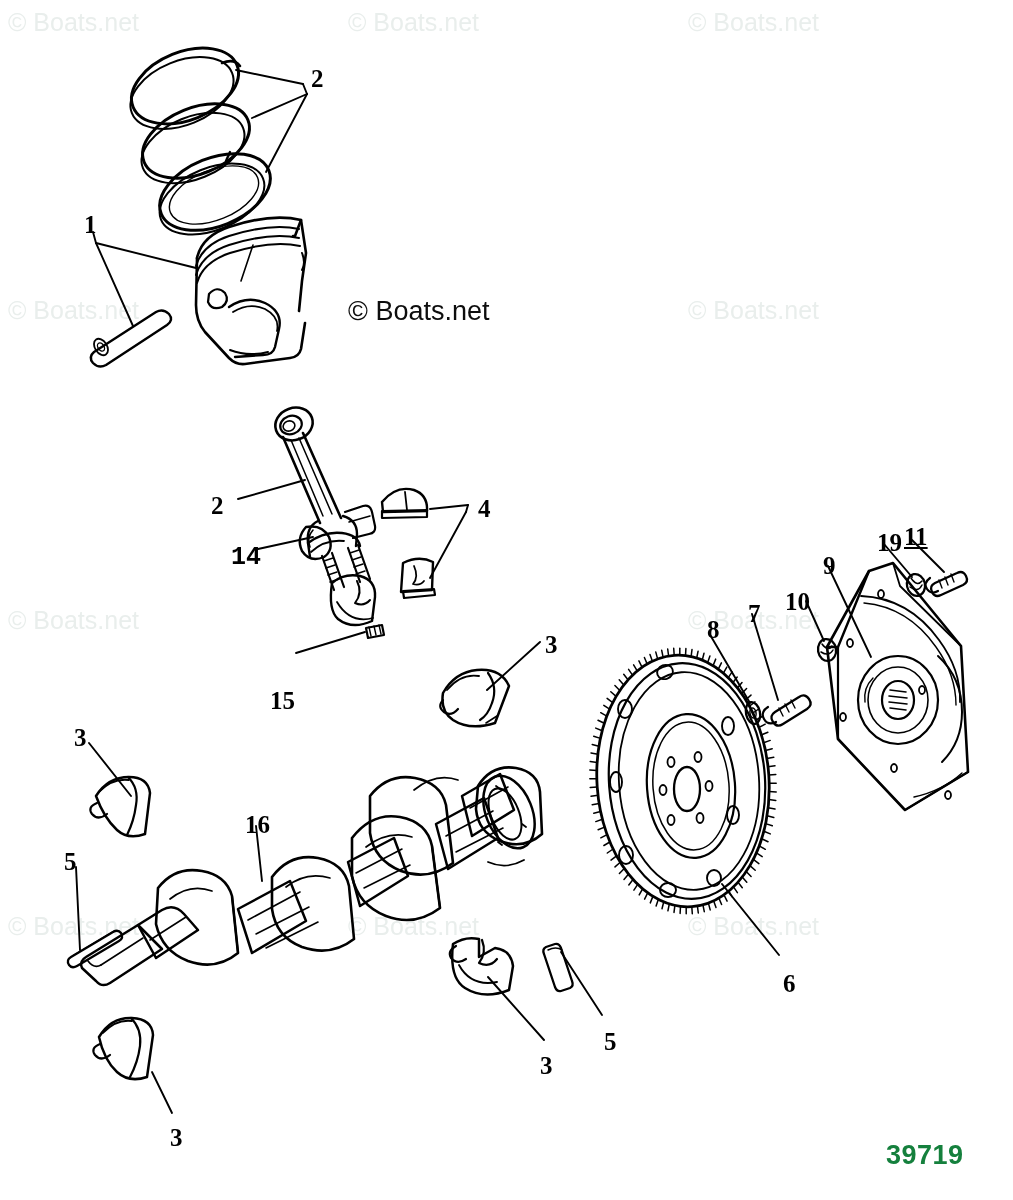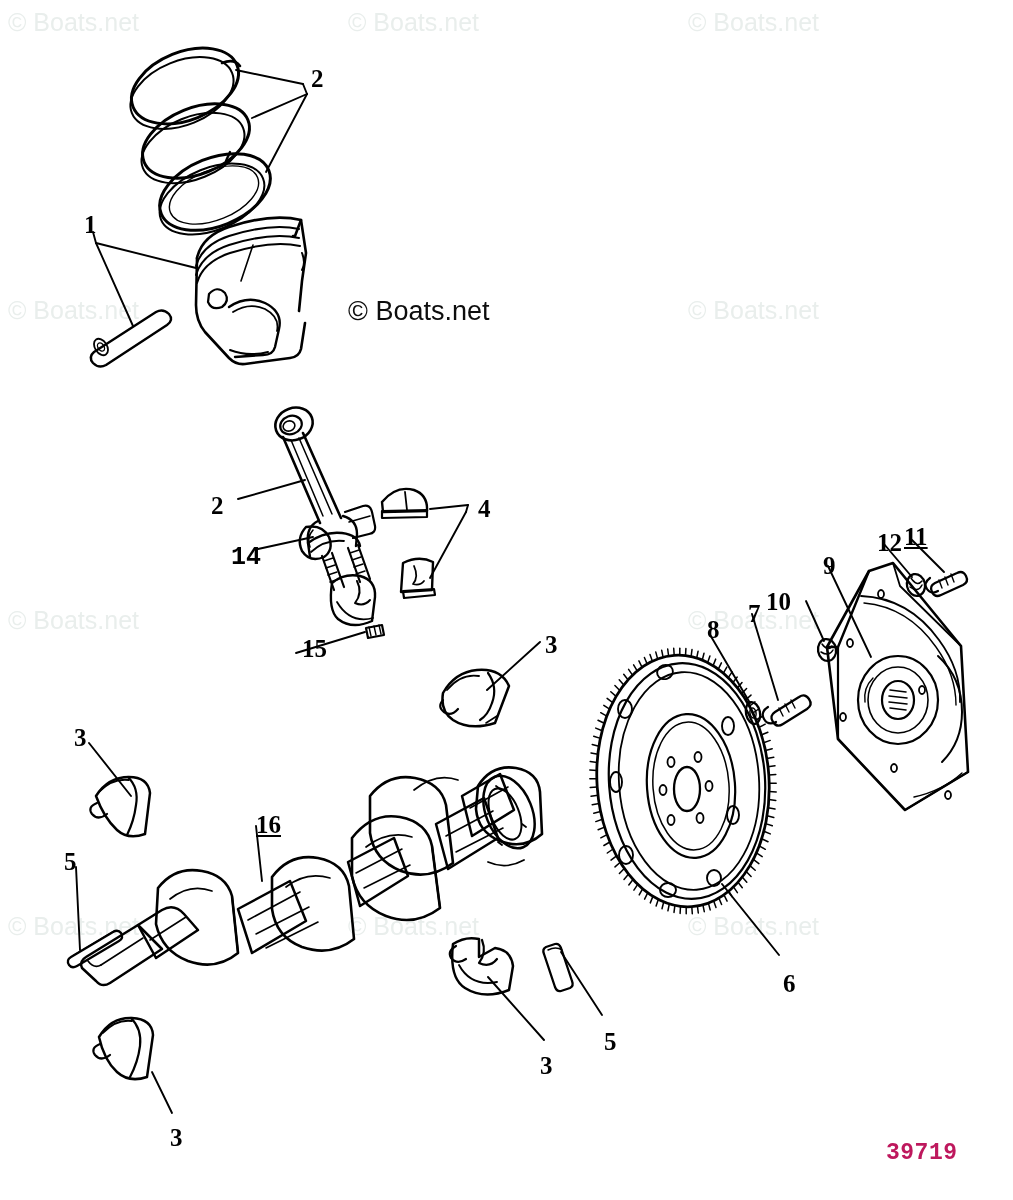--- a/index.html
+++ b/index.html
@@ -34,24 +34,24 @@
     position:absolute;
     font-family:"Liberation Serif", serif;
     font-weight:700;
     font-size:25px;
     color:#000;
     line-height:1;
     white-space:nowrap;
   }
   .partno{
     position:absolute;
-    font-family:Liberation Mono, monospace;
+    font-family:Liberation Sans, sans-serif;
     font-weight:700;
-    font-size:23px;
-    color:#be185d;
+    font-size:27px;
+    color:#15803d;
     letter-spacing:0.5px;
   }
 </style>
 </head>
 <body>
 
 <div id="stage">
 
   <div class="wm-layer" id="wm-back">
       <div class="wm" style="left: 8px; top: 8px; color: rgb(233, 238, 236);">© Boats.net</div>
@@ -511,25 +511,25 @@
       <div class="callout" style="left: 545px; top: 632px;">3</div>
       <div class="callout" style="left: 74px; top: 725px;">3</div>
       <div class="callout" style="left: 540px; top: 1053px;">3</div>
       <div class="callout" style="left: 170px; top: 1125px;">3</div>
       <div class="callout" style="left: 478px; top: 496px;">4</div>
       <div class="callout" style="left: 604px; top: 1029px;">5</div>
       <div class="callout" style="left: 783px; top: 971px;">6</div>
       <div class="callout" style="left: 748px; top: 601px;">7</div>
       <div class="callout" style="left: 707px; top: 617px;">8</div>
       <div class="callout" style="left: 823px; top: 553px;">9</div>
-      <div class="callout" style="left: 766px; top: 589px;">10</div>
+      <div class="callout" style="left: 785px; top: 589px;">10</div>
       <div class="callout" style="left: 904px; top: 524px; text-decoration: underline;">11</div>
-      <div class="callout" style="left: 877px; top: 530px;">12</div>
+      <div class="callout" style="left: 877px; top: 530px;">19</div>
       <div class="callout" style="left: 211px; top: 493px;">2</div>
       <div class="callout" style="left: 231px; top: 545px; font-family: Liberation Mono, monospace;">14</div>
-      <div class="callout" style="left: 270px; top: 636px; margin-left: 32px;">15</div>
-      <div class="callout" style="left: 256px; top: 812px; text-decoration: underline;">16</div>
+      <div class="callout" style="left: 270px; top: 688px;">15</div>
+      <div class="callout" style="left: 245px; top: 812px;">16</div>
       <div class="callout" style="left: 64px; top: 849px;">5</div>
     </div>
 
   <div class="partno" style="left:886px;top:1140px;">39719</div>
 
 </div>
 
 </body></html>

